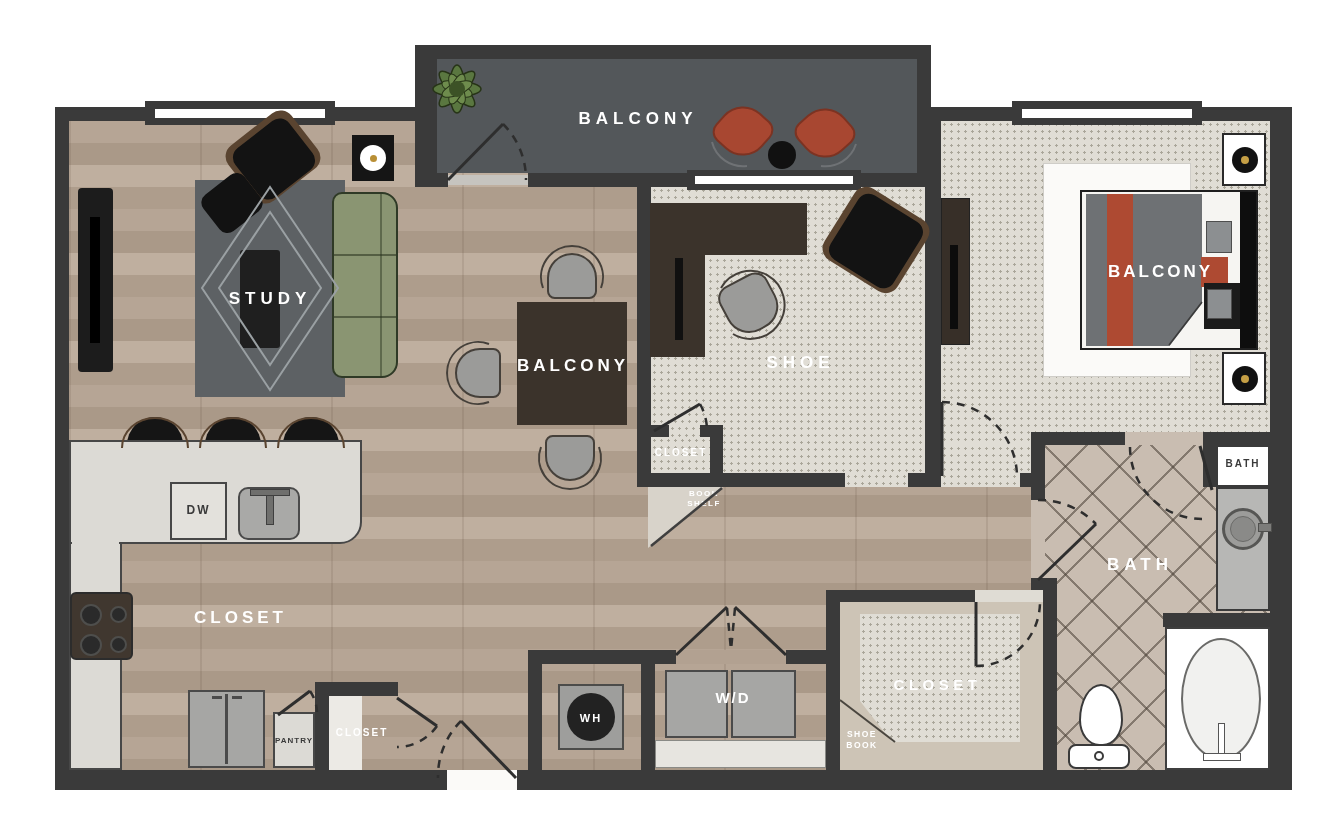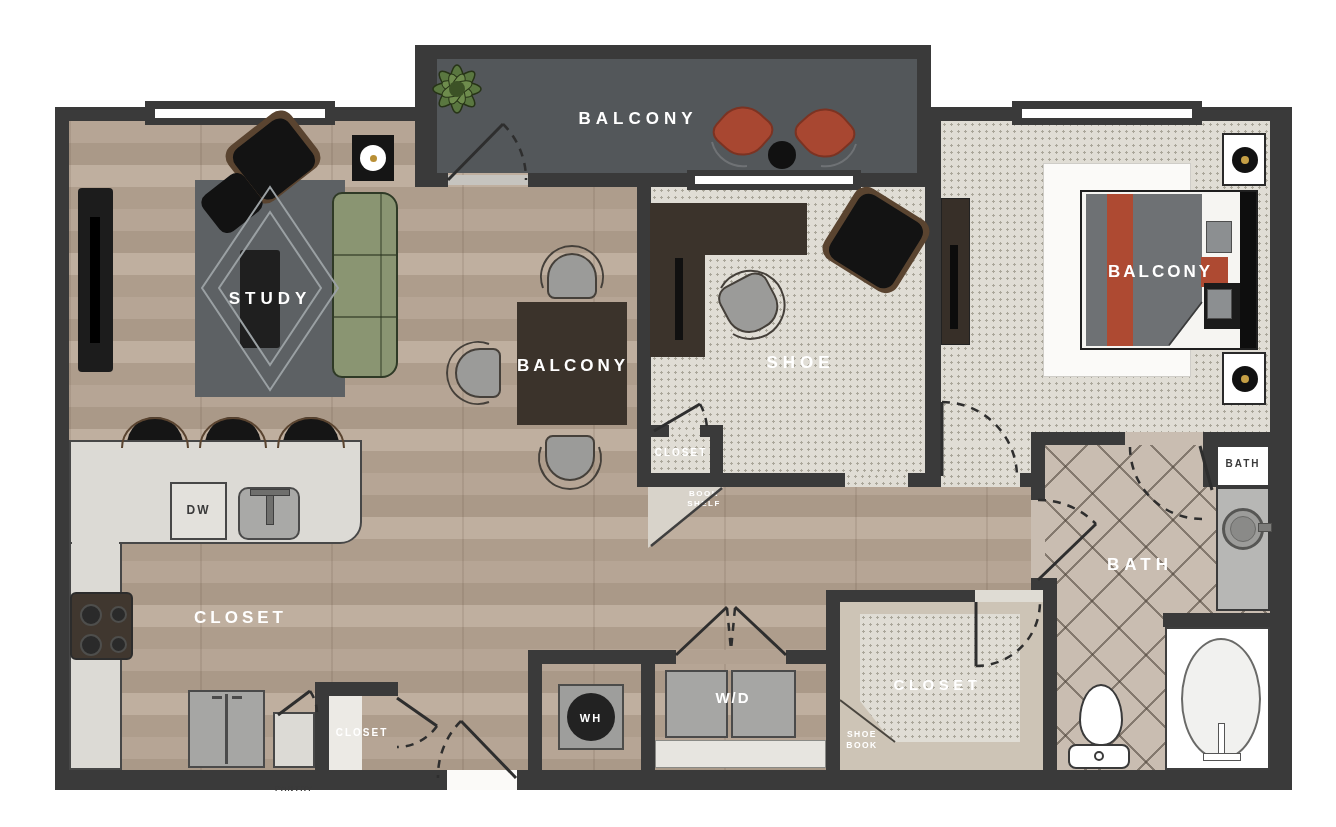--- a/index.html
+++ b/index.html
@@ -202,21 +202,21 @@
   <div class="lbl" style="left:1088px;top:261px;width:145px;font-size:17px;letter-spacing:3px;">BALCONY</div>
   <div class="lbl" style="left:178px;top:607px;width:125px;font-size:17px;letter-spacing:4px;">CLOSET</div>
   <div class="lbl" style="left:1095px;top:554px;width:90px;font-size:17px;letter-spacing:5px;">BATH</div>
   <div class="lbl" style="left:880px;top:675px;width:115px;font-size:15px;letter-spacing:4.5px;">CLOSET</div>
   <div class="lbl" style="left:650px;top:446px;width:62px;font-size:10px;letter-spacing:2px;">CLOSET</div>
   <div class="lbl" style="left:328px;top:726px;width:68px;font-size:10px;letter-spacing:2px;">CLOSET</div>
   <div class="lbl" style="left:648px;top:489px;width:46px;font-size:8px;letter-spacing:1.5px;padding-left:33px;">BOOK
 SHELF</div>
   <div class="lbl" style="left:838px;top:729px;width:48px;font-size:8.5px;letter-spacing:1.5px;">SHOE
 BOOK</div>
-  <div class="lbl dark" style="left:272px;top:736px;width:44px;font-size:8px;letter-spacing:1px;margin-top:48px;">PANTRY</div>
+  <div class="lbl dark" style="left:272px;top:736px;width:44px;font-size:8px;letter-spacing:1px;">PANTRY</div>
   <div class="lbl dark" style="left:1218px;top:457px;width:50px;font-size:10px;letter-spacing:2px;">BATH</div>
   <div class="lbl dark" style="left:170px;top:503px;width:57px;font-size:12px;letter-spacing:2px;">DW</div>
   <div class="lbl" style="left:566px;top:711px;width:50px;font-size:11px;letter-spacing:2px;">WH</div>
   <div class="lbl" style="left:698px;top:688px;width:70px;font-size:15px;letter-spacing:2px;">W/D</div>
 
   <svg class="overlay" width="1336" height="827" viewBox="0 0 1336 827">
 
     <g fill="none" stroke="#9aa0a3" stroke-width="2">
       <polygon points="270,187 338,288 270,390 202,288"></polygon>
       <polygon points="270,212 321,288 270,365 219,288"></polygon>

